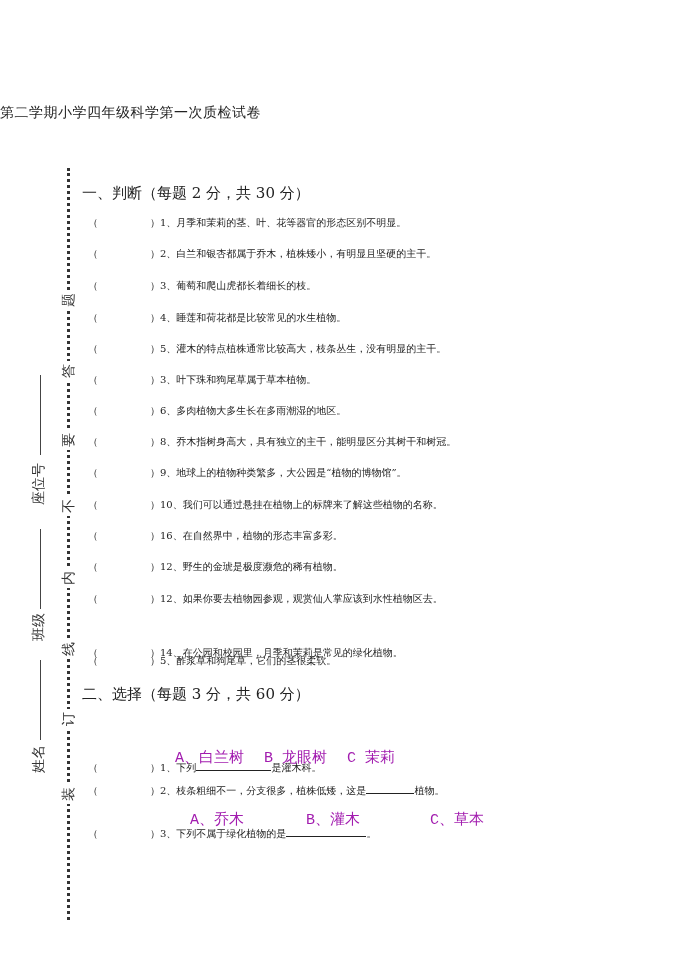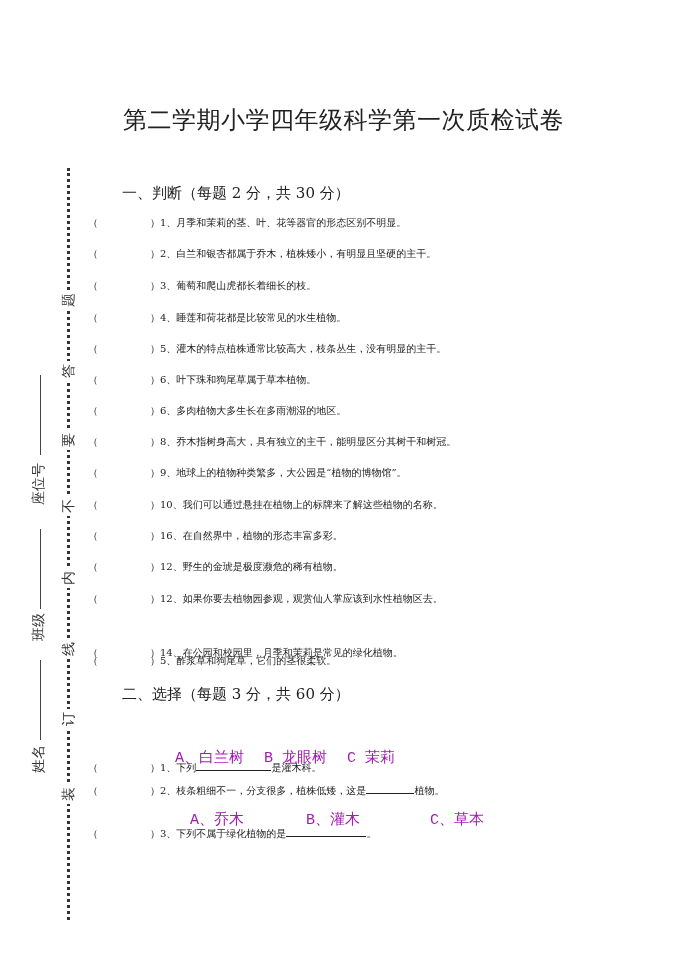--- a/index.html
+++ b/index.html
@@ -1,27 +1,27 @@
 <!DOCTYPE html>
 <html><head>
 <meta charset="utf-8">
 <style>
   html, body { margin:0; padding:0; background:#ffffff; }
   body { width:691px; height:979px; position:relative; overflow:hidden;
          font-family:"DejaVu Serif","Liberation Serif",serif; color:#1a1a1a; }
-  .title { position:absolute; left:0; width:687px; top:104px; text-align:center;
-           font-size:24px; letter-spacing:0.5px; color:#222; }
+  .title { position:absolute; left:0; width:687px; top:104px; text-align:left;
+           font-size:14px; letter-spacing:0.5px; color:#222; }
   .dotline { position:absolute; left:67px; top:168px; height:752px; width:0;
              border-left:3px dotted #333; }
   .mchar { position:absolute; left:58px; width:20px; text-align:center; font-size:14px;
            background:#fff; color:#333; transform:rotate(-90deg); line-height:18px; }
   .mlabel { position:absolute; left:26px; font-size:14px; color:#333;
             transform:rotate(-90deg); transform-origin:center; white-space:nowrap; }
   .vline { position:absolute; left:40px; width:0; border-left:1.5px solid #444; }
-  .section { position:absolute; left:82px; font-size:15px; color:#222;margin-left:40px; }
+  .section { position:absolute; left:82px; font-size:15px; color:#222; }
   .item { position:absolute; left:88px; font-size:10px; color:#222; white-space:nowrap; }
   .item .paren-open { display:inline-block; width:62px; }
   .options { position:absolute; font-size:15px; color:#a21caf; white-space:nowrap;font-family:Liberation Mono, monospace; }
   .blank { display:inline-block; border-bottom:1px solid #222; height:14px; vertical-align:baseline; }
 </style>
 </head>
 <body>
 
 <div class="title">第二学期小学四年级科学第一次质检试卷</div>
 
@@ -42,21 +42,21 @@
 <div class="vline" style="top:660px;height:80px"></div>
 <div class="mlabel" style="top:750px;left:25px">姓名</div>
 
 <div class="section" style="top:184px">一、判断（每题 2 分，共 30 分）</div>
 
 <div class="item" style="top:216px"><span class="paren-open">（</span><span>）</span><span>1、月季和茉莉的茎、叶、花等器官的形态区别不明显。</span></div>
 <div class="item" style="top:247px"><span class="paren-open">（</span><span>）</span><span>2、白兰和银杏都属于乔木，植株矮小，有明显且坚硬的主干。</span></div>
 <div class="item" style="top:279px"><span class="paren-open">（</span><span>）</span><span>3、葡萄和爬山虎都长着细长的枝。</span></div>
 <div class="item" style="top:311px"><span class="paren-open">（</span><span>）</span><span>4、睡莲和荷花都是比较常见的水生植物。</span></div>
 <div class="item" style="top:342px"><span class="paren-open">（</span><span>）</span><span>5、灌木的特点植株通常比较高大，枝条丛生，没有明显的主干。</span></div>
-<div class="item" style="top:373px"><span class="paren-open">（</span><span>）</span><span>6、叶下珠和狗尾草属于草本植物。</span></div>
+<div class="item" style="top:373px"><span class="paren-open">（</span><span>）</span><span>3、叶下珠和狗尾草属于草本植物。</span></div>
 <div class="item" style="top:404px"><span class="paren-open">（</span><span>）</span><span>6、多肉植物大多生长在多雨潮湿的地区。</span></div>
 <div class="item" style="top:435px"><span class="paren-open">（</span><span>）</span><span>8、乔木指树身高大，具有独立的主干，能明显区分其树干和树冠。</span></div>
 <div class="item" style="top:466px"><span class="paren-open">（</span><span>）</span><span>9、地球上的植物种类繁多，大公园是“植物的博物馆”。</span></div>
 <div class="item" style="top:498px"><span class="paren-open">（</span><span>）</span><span>10、我们可以通过悬挂在植物上的标牌来了解这些植物的名称。</span></div>
 <div class="item" style="top:529px"><span class="paren-open">（</span><span>）</span><span>16、在自然界中，植物的形态丰富多彩。</span></div>
 <div class="item" style="top:560px"><span class="paren-open">（</span><span>）</span><span>12、野生的金琥是极度濒危的稀有植物。</span></div>
 <div class="item" style="top:592px"><span class="paren-open">（</span><span>）</span><span>12、如果你要去植物园参观，观赏仙人掌应该到水性植物区去。</span></div>
 <div class="item" style="top:646px"><span class="paren-open">（</span><span>）</span><span>14、在公园和校园里，月季和茉莉是常见的绿化植物。</span></div>
 <div class="item" style="top:654px"><span class="paren-open">（</span><span>）</span><span>5、酢浆草和狗尾草，它们的茎很柔软。</span></div>
 

